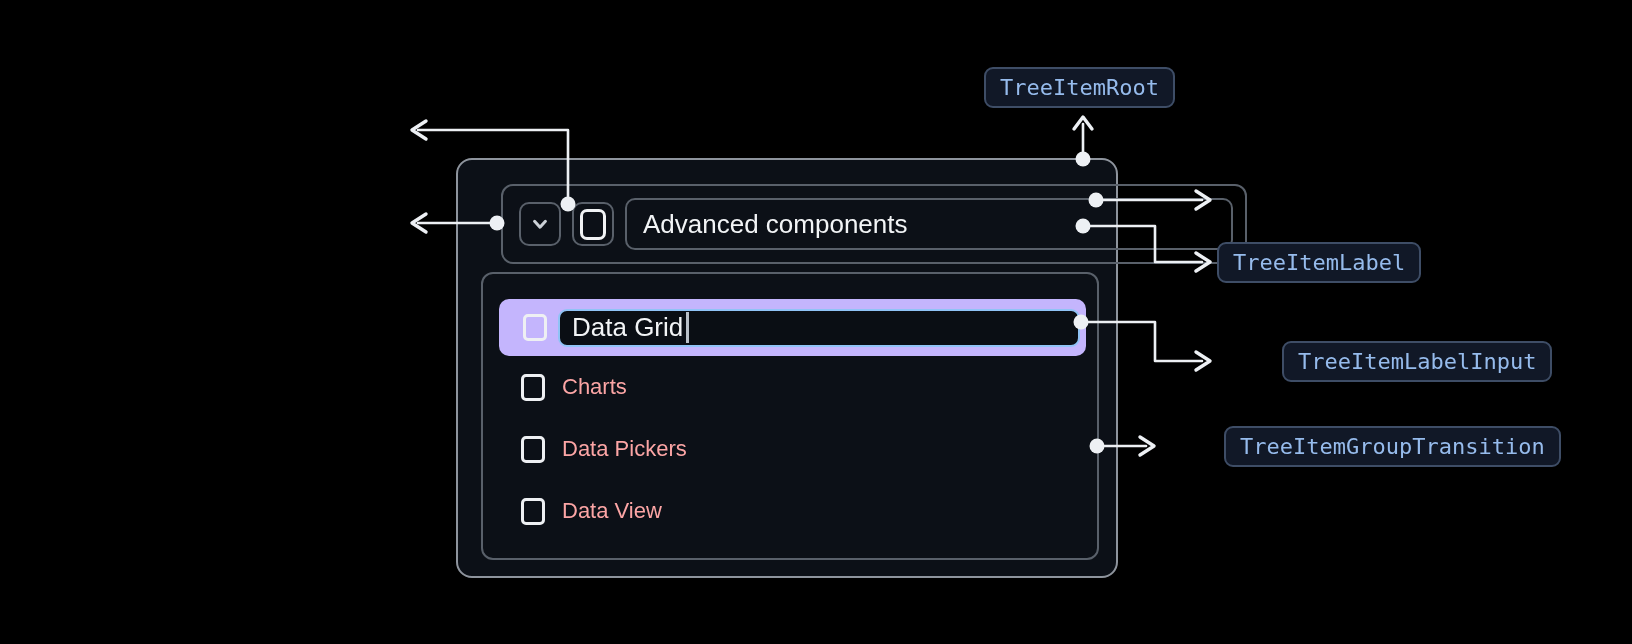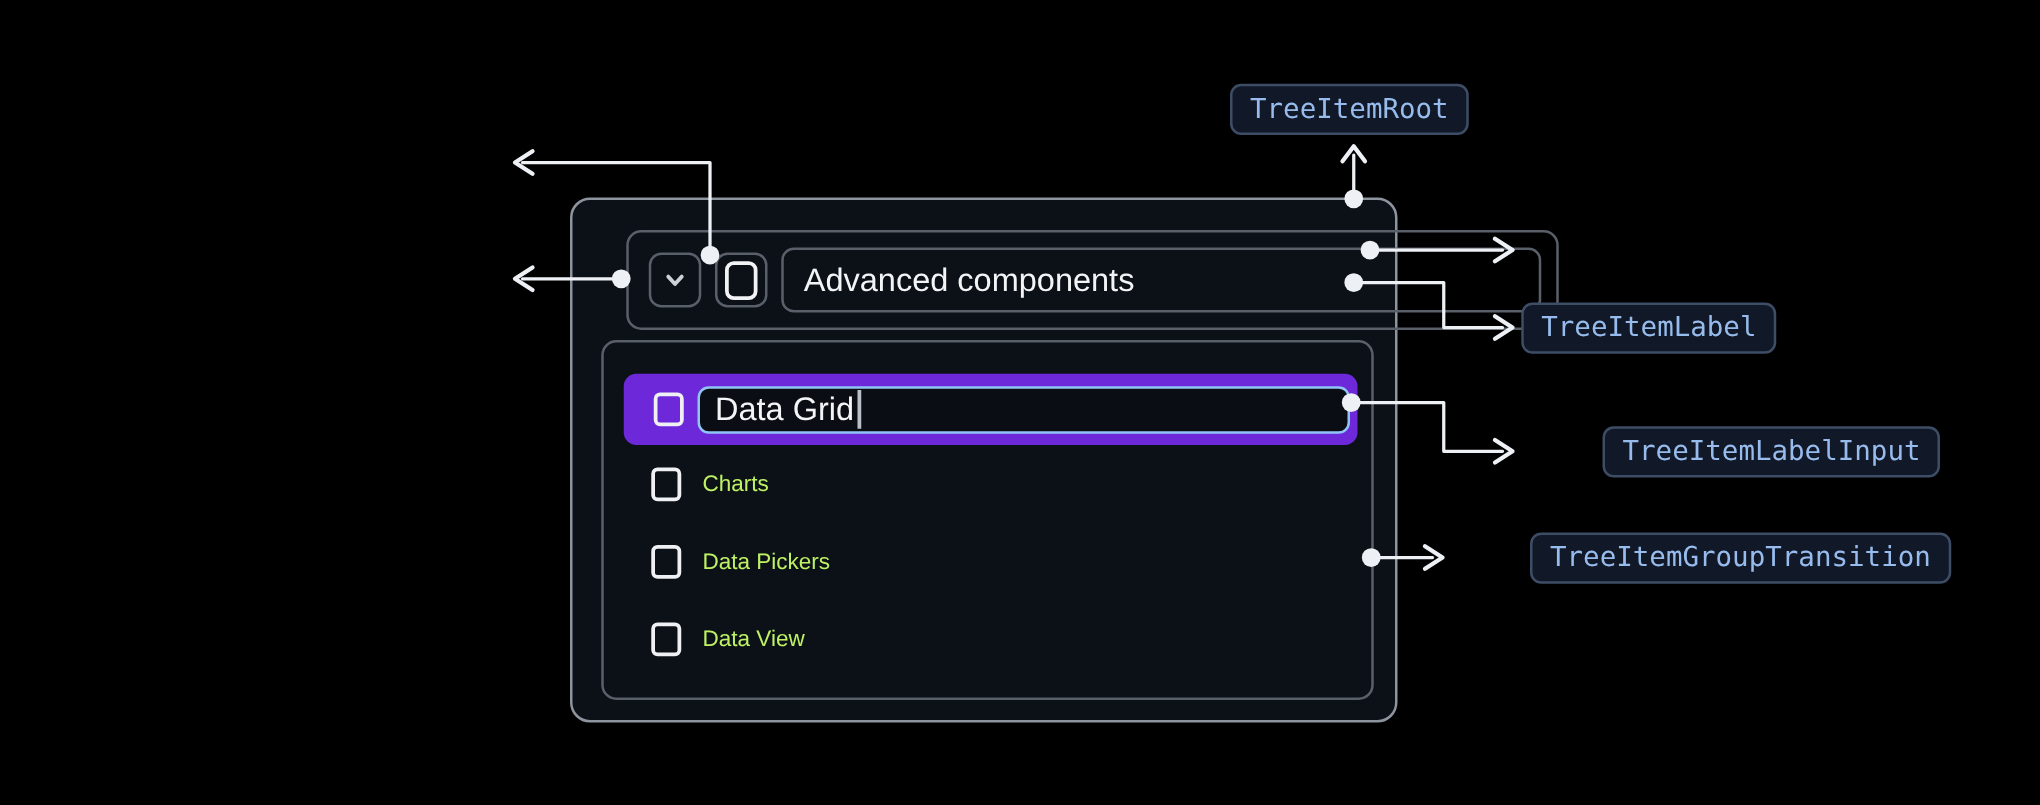--- a/index.html
+++ b/index.html
@@ -29,32 +29,32 @@
          flex:0 0 auto;cursor:pointer;}
   .cb-lg{width:26px;height:31px;box-sizing:border-box;border:3.5px solid #f1f3f5;
          border-radius:7px;}
   .labelbox{flex:1;height:52px;box-sizing:border-box;border:2px solid #59606a;
          border-radius:10px;display:flex;align-items:center;padding:0 16px;
          color:#f2f4f6;font-size:26px;}
 
   .group{position:absolute;left:23px;top:112px;width:618px;height:288px;
          box-sizing:border-box;border:2px solid #59606a;border-radius:12px;}
   .row-editing{margin:25px 11px 0 16px;height:57px;border-radius:10px;
-         background:#6d28d9;display:flex;align-items:center;
+         background:#c4b5fd;display:flex;align-items:center;
          padding:0 6px 0 24px;gap:11px;box-sizing:border-box;}
   .cb-sm{width:24px;height:27px;box-sizing:border-box;border:3px solid #eef0f3;
          border-radius:5px;flex:0 0 auto;cursor:pointer;}
   .editbox{flex:1;height:38px;box-sizing:border-box;border:2px solid #90c3f6;
          border-radius:9px;background:#0a0e14;display:flex;align-items:center;
          padding:0 12px;color:#f2f4f6;font-size:26px;cursor:text;}
   .caret{display:inline-block;width:2.5px;height:31px;background:#b9c0c8;
          margin-left:3px;}
   .row{height:62px;display:flex;align-items:center;padding:0 0 0 38px;gap:17px;
          box-sizing:border-box;cursor:pointer;}
-  .row-label{color:#bef264;font-size:18px;}
+  .row-label{color:#fca5a5;font-size:22px;}
 
   
   .badge{position:absolute;z-index:6;box-sizing:border-box;
          font-family:"DejaVu Sans Mono",monospace;font-size:22px;line-height:27px;
          padding:5px 14px;color:#96bbec;background:#111827;
          border:2px solid #3e4d66;border-radius:9px;white-space:nowrap;}
   .b-root{left:984px;top:67px;}
   .b-checkbox{right:1230px;top:108px;}
   .b-iconcontainer{right:1230px;top:202px;}
   .b-content{left:1217px;top:180px;}

